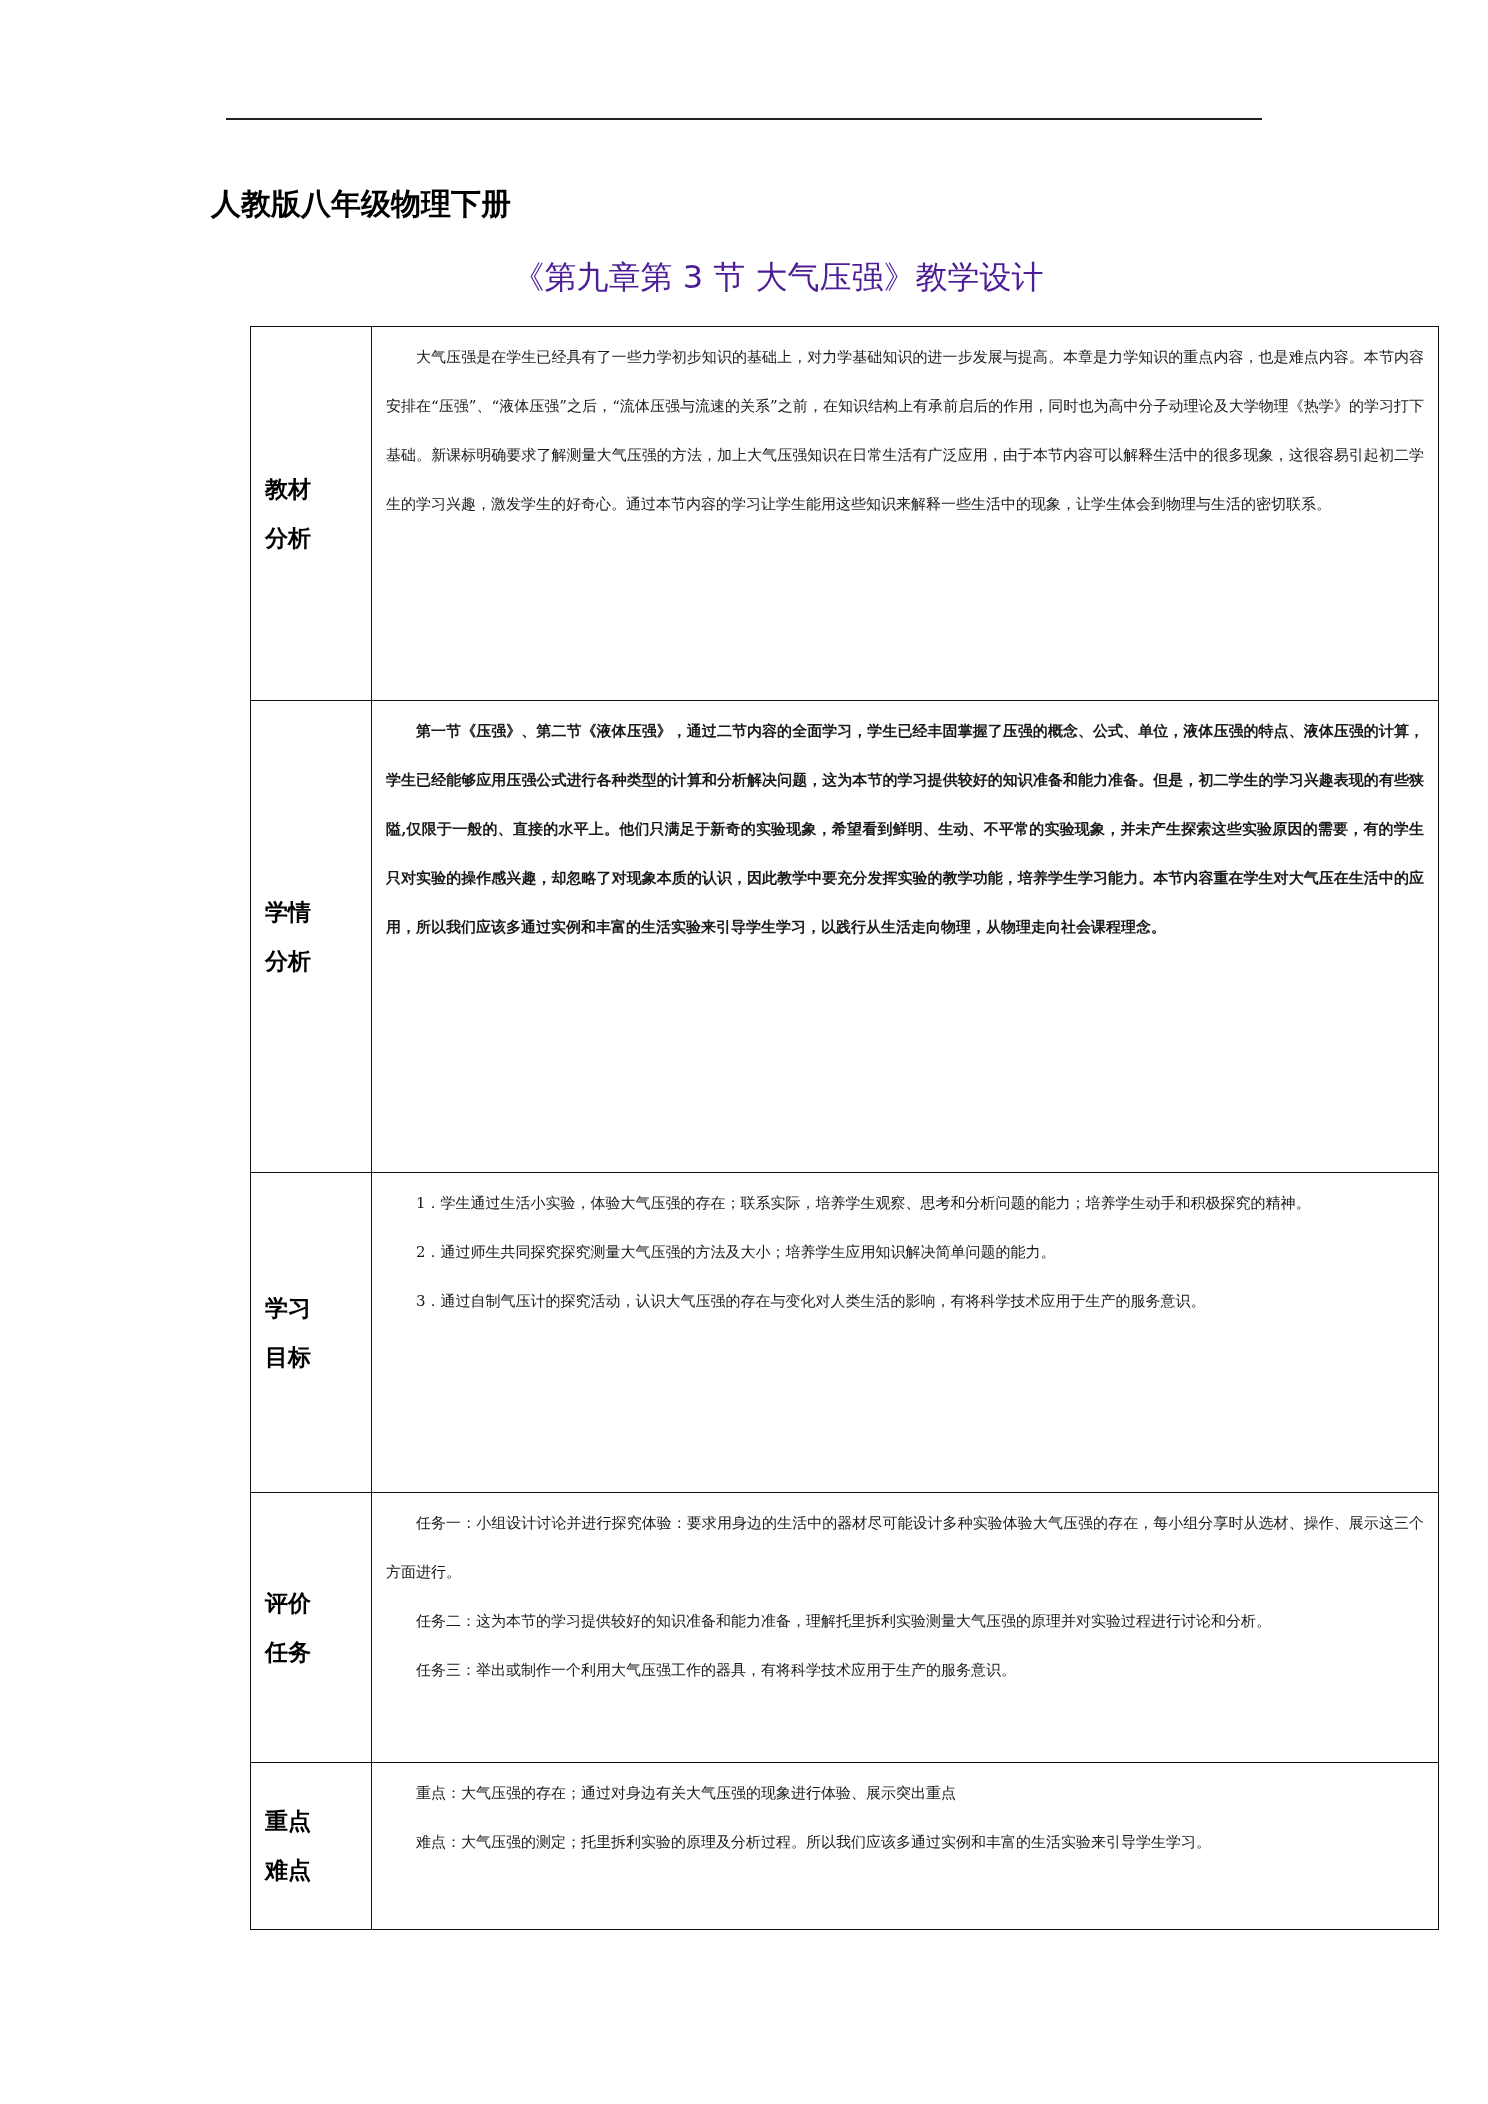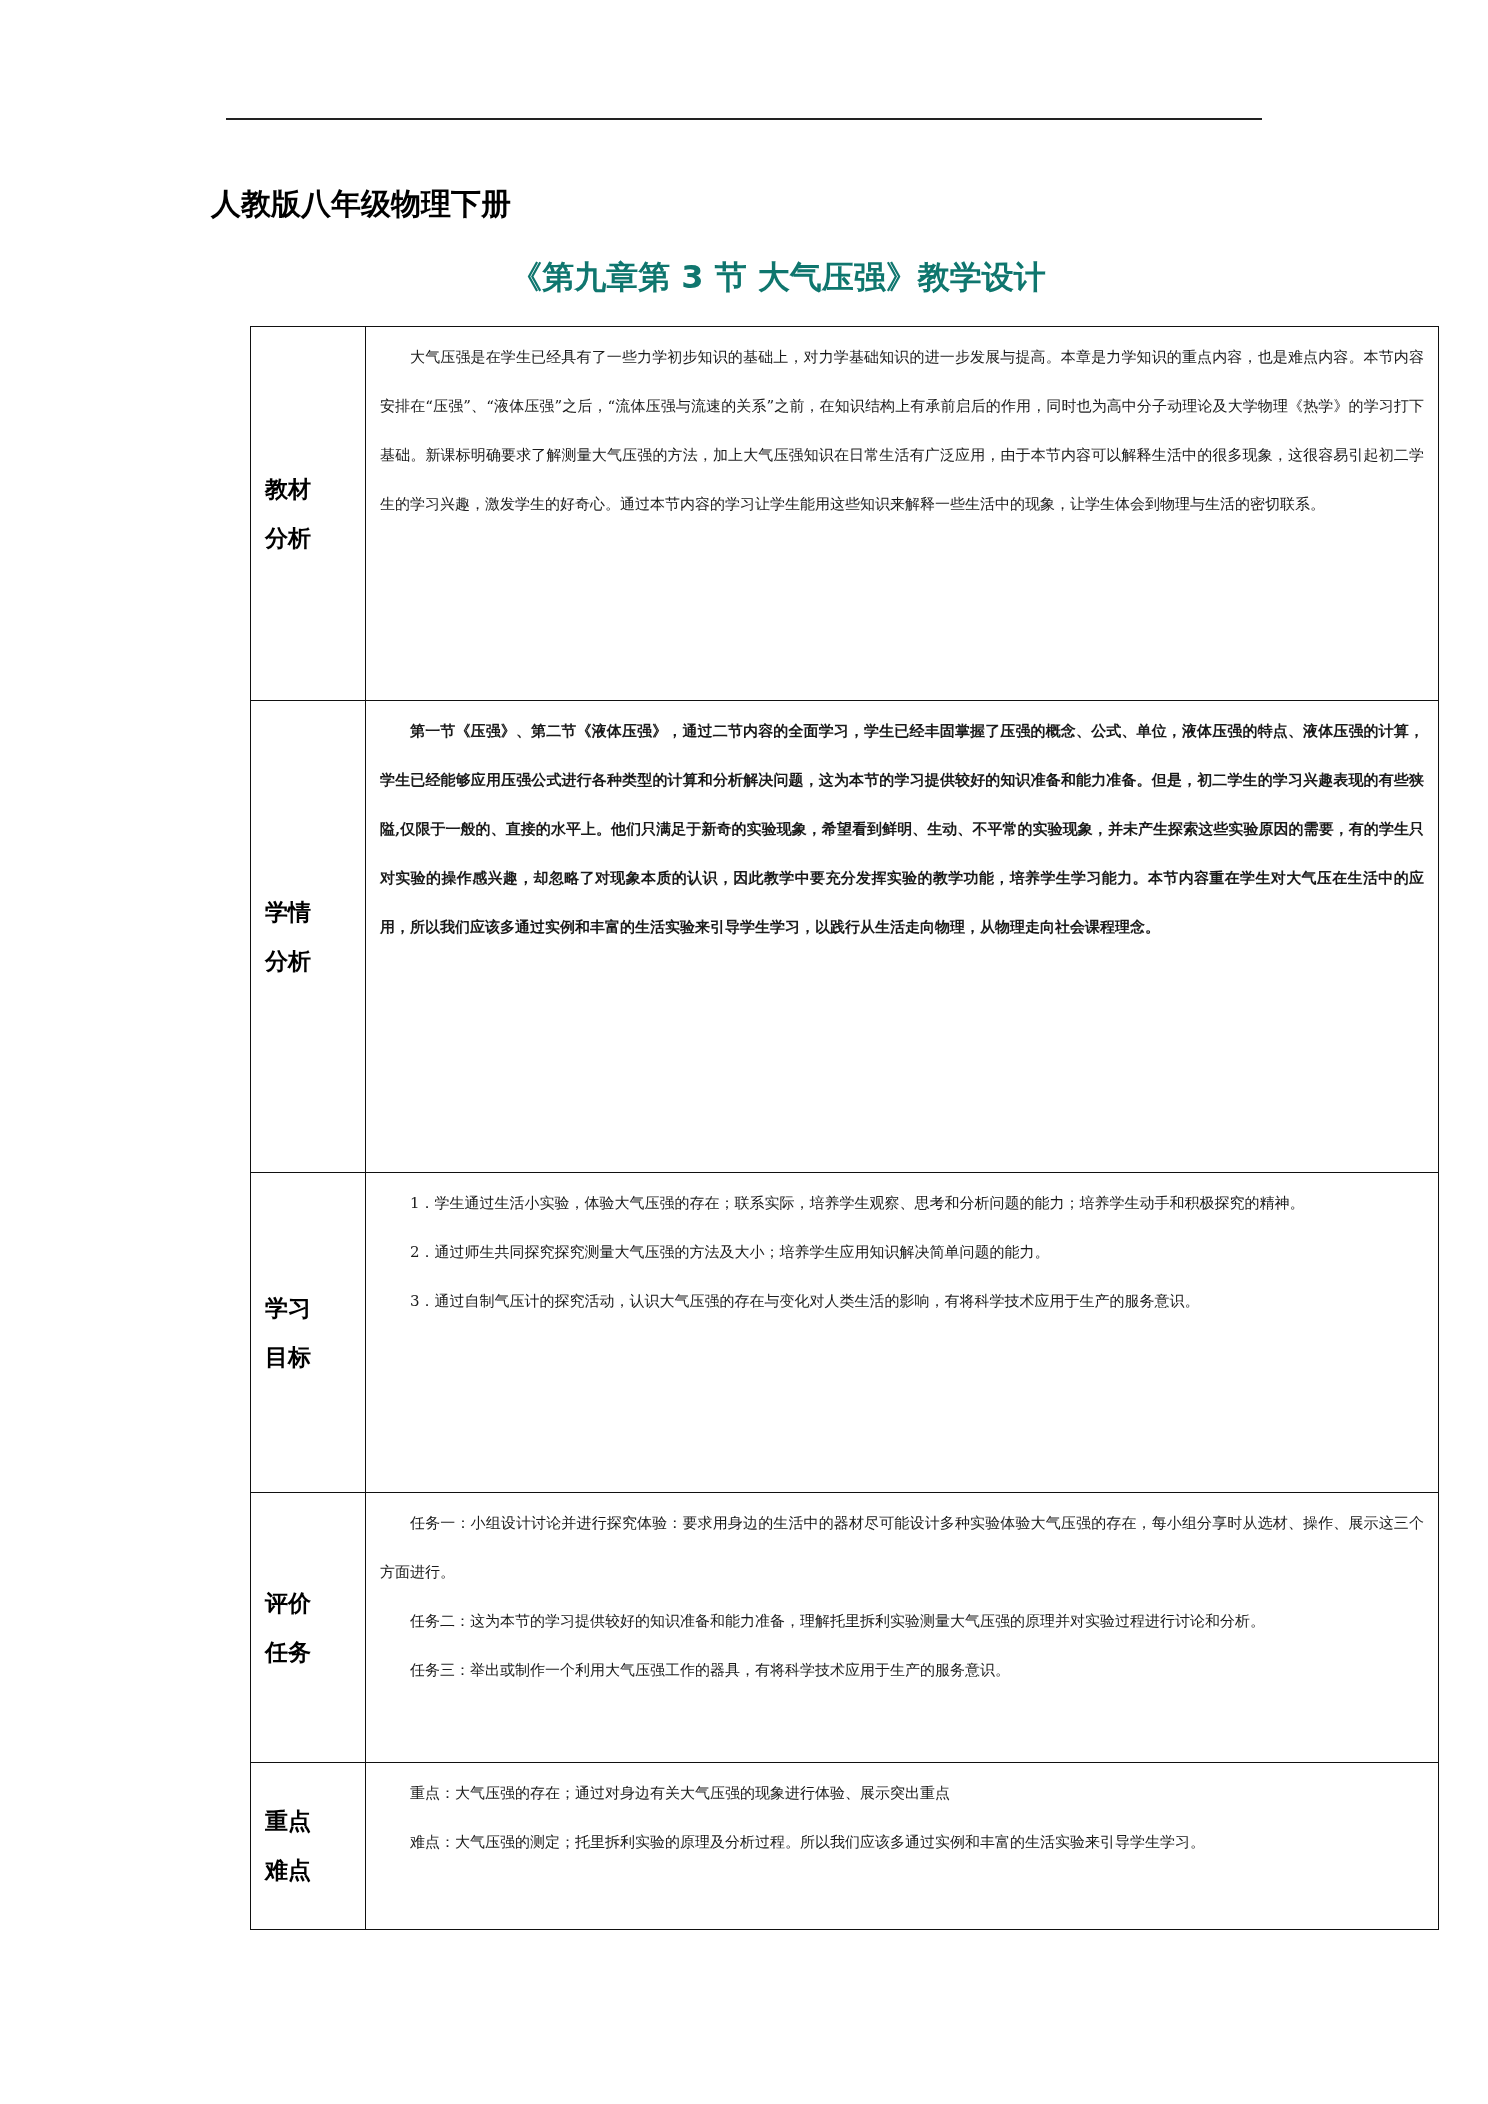--- a/index.html
+++ b/index.html
@@ -33,38 +33,38 @@
       letter-spacing: 0px;
       color: #000;
     }
     .doc-title {
       position: absolute;
       left: 0;
       width: 1488px;
       top: 256px;
       text-align: center;
       font-family: "DejaVu Sans", "Liberation Sans", sans-serif;
-      font-weight: bold;
+      font-weight: normal;
       font-size: 32px;
-      color: #0f766e;
+      color: #4c1d95;
       padding-left: 68px;
       box-sizing: border-box;
     }
     table.lesson-table {
       position: absolute;
       left: 250px;
       top: 326px;
       width: 1189px;
       border-collapse: collapse;
       table-layout: fixed;
     }
     table.lesson-table td {
       border: 1.5px solid #111;
       vertical-align: middle;
-      padding: 0;
+      padding: 6px;
     }
     td.label-cell {
       width: 100px;
       font-family: "DejaVu Sans", "Liberation Sans", sans-serif;
       font-weight: bold;
       font-size: 23px;
       line-height: 49px;
       padding-left: 14px !important;
       color: #000;
     }

